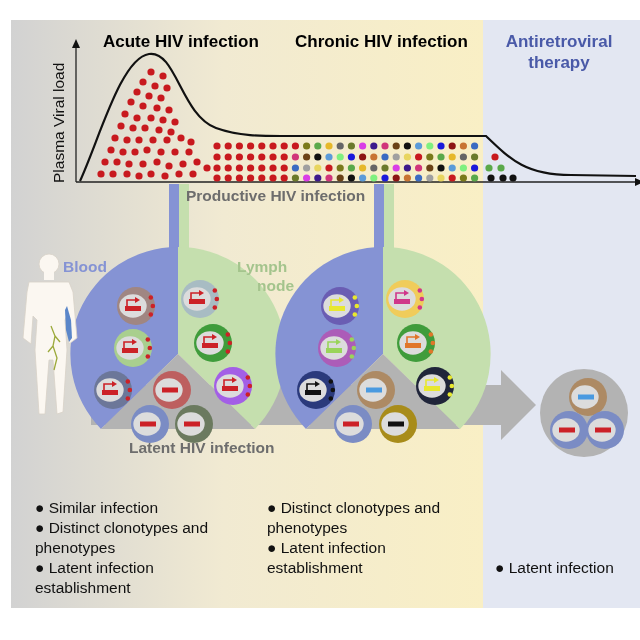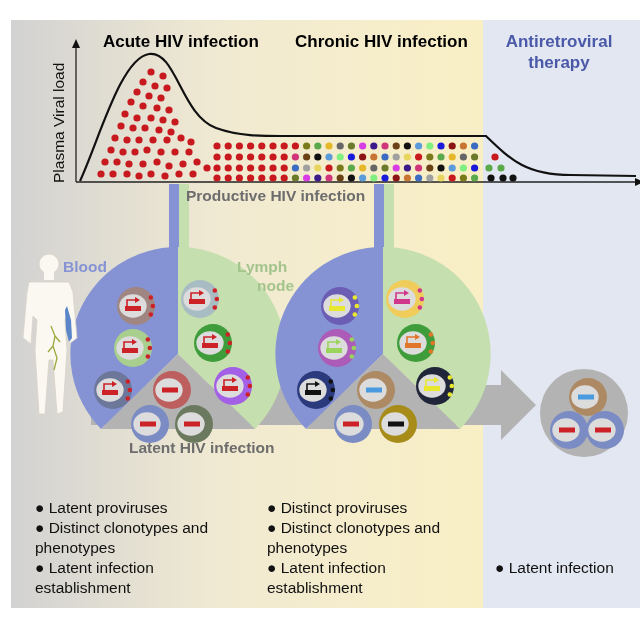--- a/index.html
+++ b/index.html
@@ -399,28 +399,27 @@
       <path d="M56,286 L60,300 L61,318 L58,322 L55,310 L54,290 Z" fill="#5a86c9"></path>
       <path d="M40,306 L44,316 L42,326 L46,338 L43,350 M44,316 L49,322 M42,326 L37,332" fill="none" stroke="#9ba93a" stroke-width="1.3"></path>
     </g>
 
     <text class="lbl" x="52" y="252" style="font-size:15.5px;fill:#8593d4;">Blood</text>
     <text class="lbl" x="226" y="252" style="font-size:15.5px;fill:#a4c48d;">Lymph</text>
     <text class="lbl" x="246" y="271" style="font-size:15.5px;fill:#a4c48d;">node</text>
   </svg>
 
   <div class="bullets" style="left:24px;top:478px;" id="b-acute">
-      <div>● Latent proviruses</div>
+      <div>● Similar infection</div>
       <div>● Distinct clonotypes and</div>
       <div>phenotypes</div>
       <div>● Latent infection</div>
       <div>establishment</div>
     </div>
   <div class="bullets" style="left:256px;top:478px;" id="b-chronic">
-      <div>● Distinct proviruses</div>
       <div>● Distinct clonotypes and</div>
       <div>phenotypes</div>
       <div>● Latent infection</div>
       <div>establishment</div>
     </div>
   <div class="bullets" style="left:484px;top:538px;" id="b-art">
       <div>● Latent infection</div>
     </div>
 </div>
 

